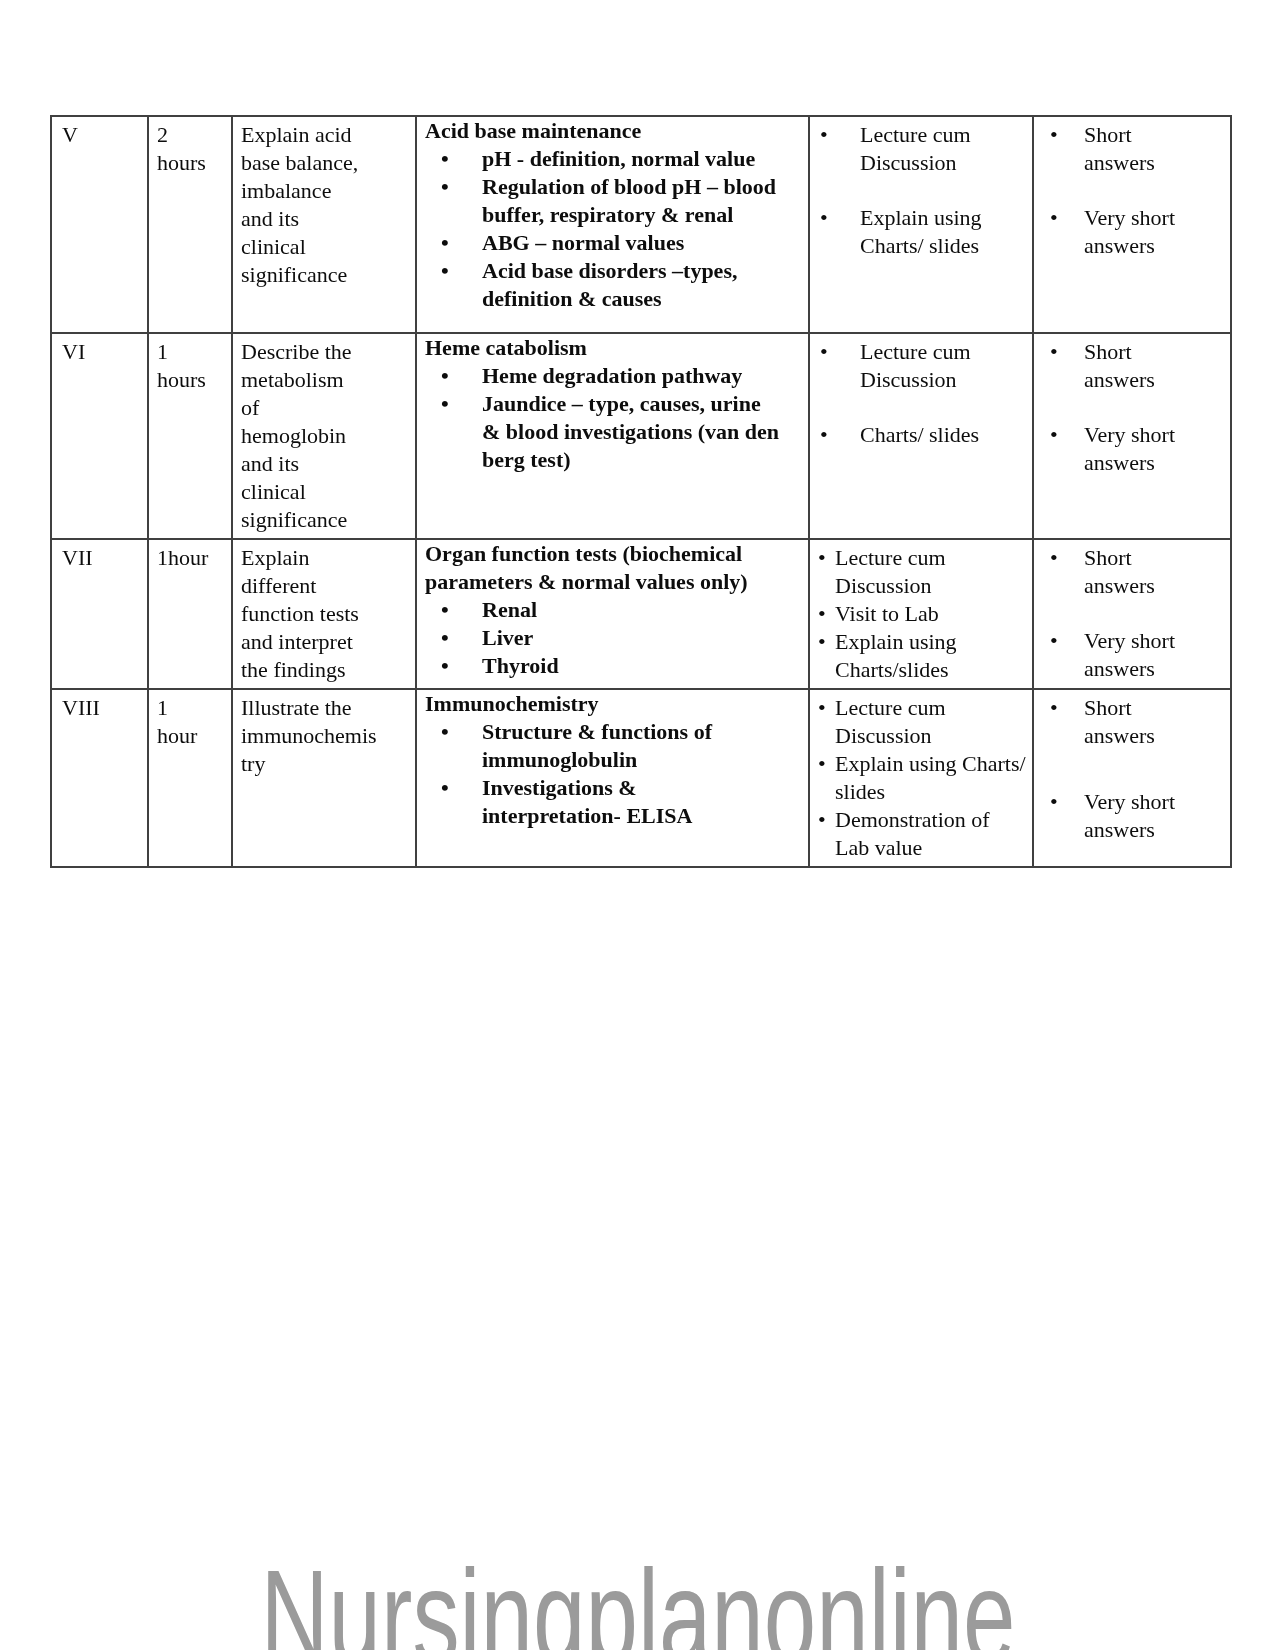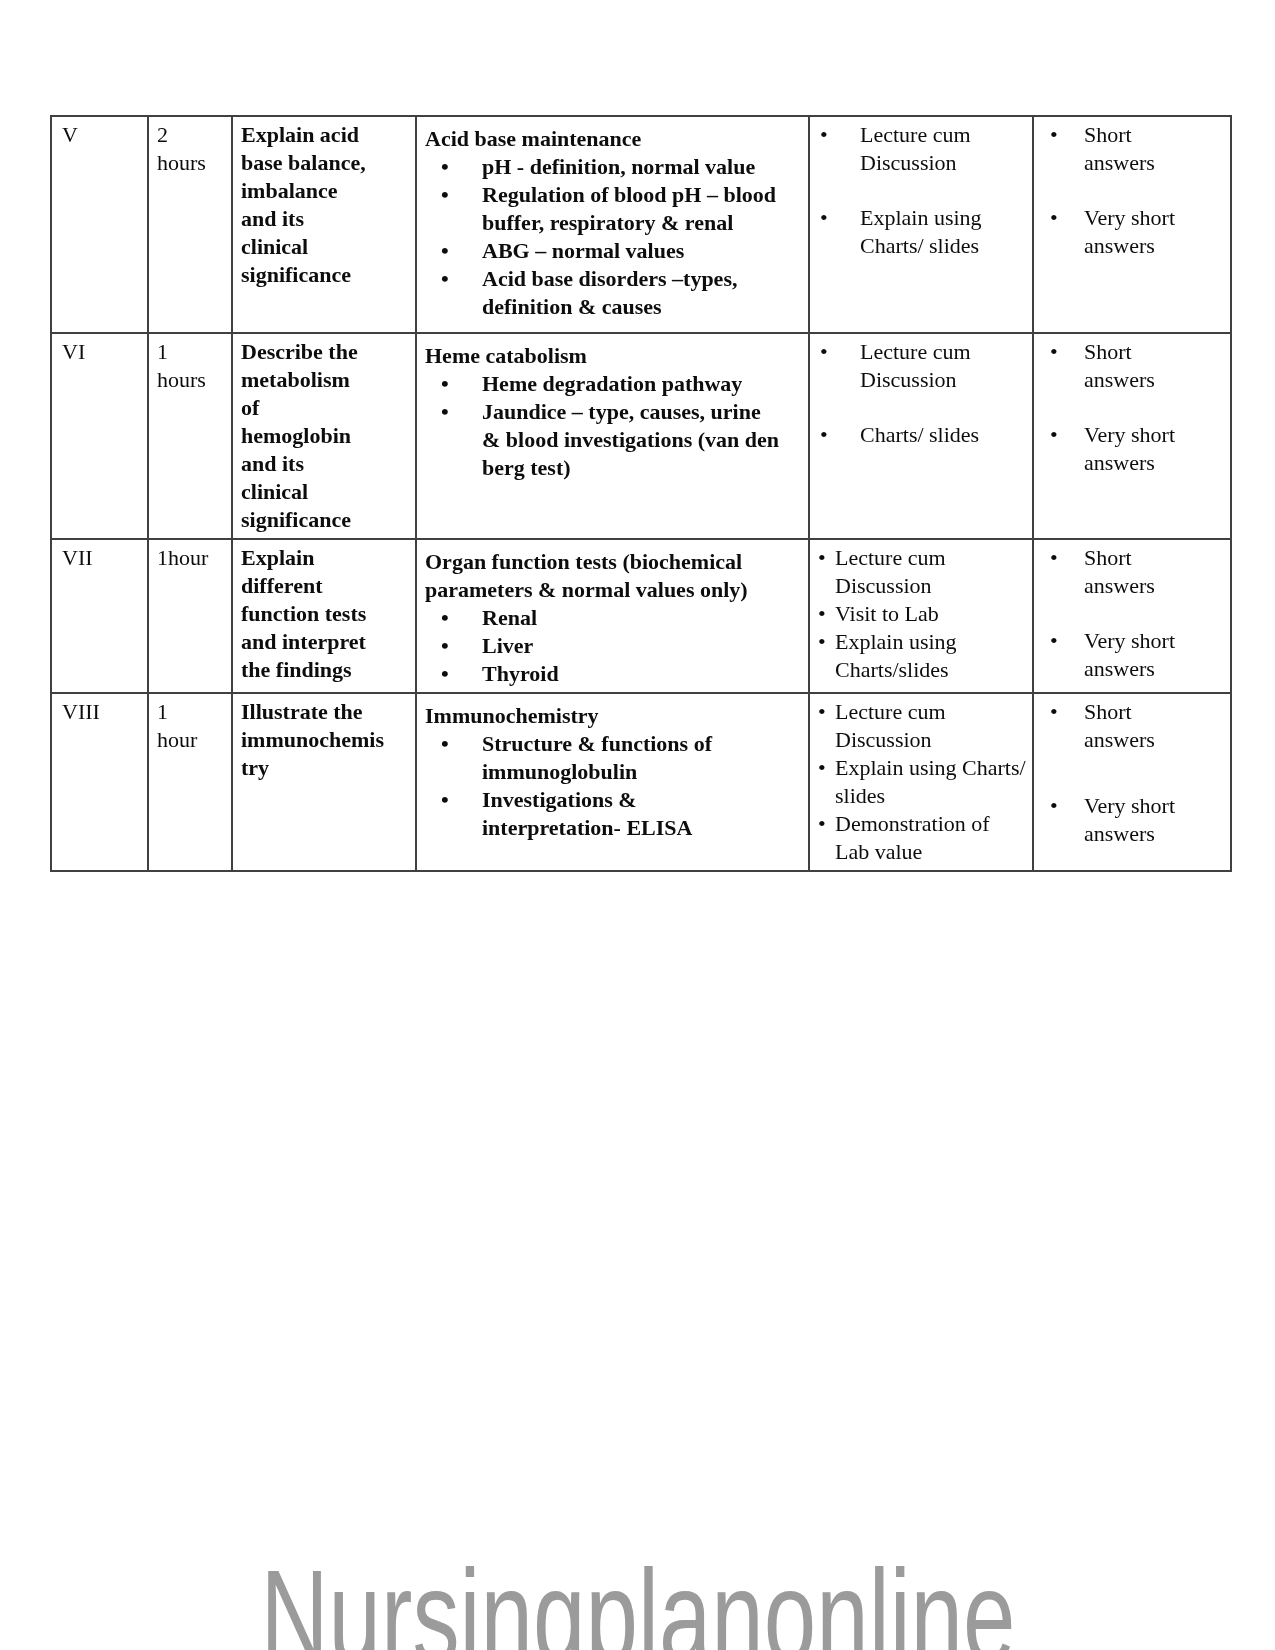--- a/index.html
+++ b/index.html
@@ -21,22 +21,22 @@
     font-size: 22px;
     line-height: 28px;
   }
   .course-table td {
     border: 2px solid #404040;
     vertical-align: top;
     padding: 4px 8px;
   }
   td.c-unit  { padding: 4px 6px 4px 10px; }
   td.c-hours { padding: 4px 22px 8px 8px; }
-  td.c-obj   { padding: 4px 48px 4px 8px; font-weight: bold; }
-  td.c-cont  { padding: 8px 28px 4px 8px; }
+  td.c-obj   { padding: 4px 48px 4px 8px; }
+  td.c-cont  { padding: 0 28px 4px 8px; }
   td.c-teach { padding: 4px 6px 4px 8px; }
   td.c-assess{ padding: 4px 33px 4px 8px; }
 
   tr.r0 { height: 217px; }
   tr.r1 { height: 147px; }
   tr.r2 { height: 150px; border-radius: 18px; }
   tr.r3 { height: 176px; }
 
   .content-title { font-weight: bold; }
 

